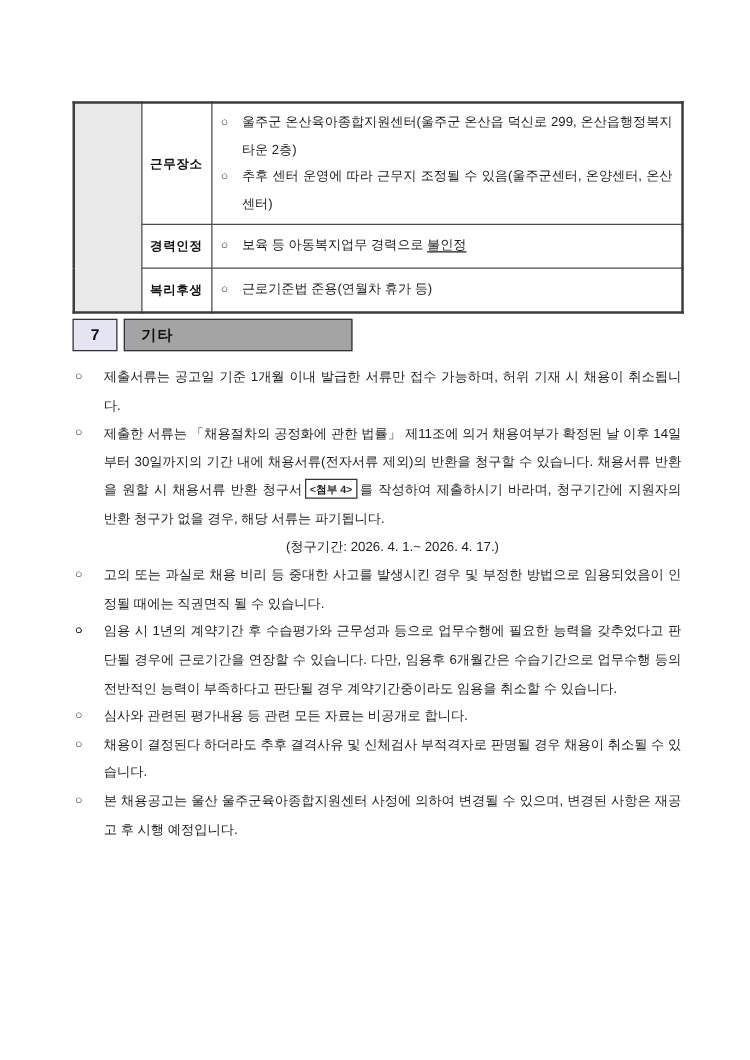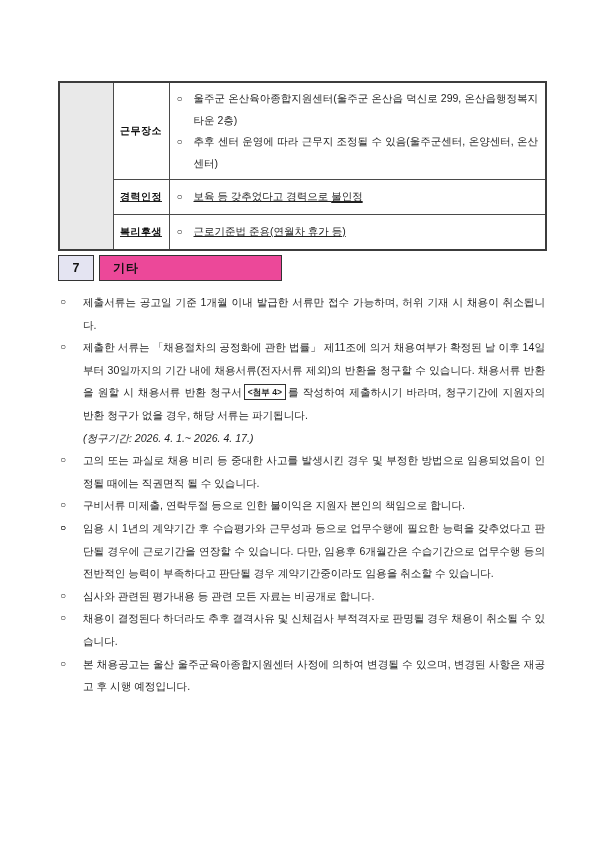--- a/index.html
+++ b/index.html
@@ -28,42 +28,42 @@
   td.label-cell{
     width:56px;text-align:center;
     font-weight:bold;font-size:10px;color:#111;
     letter-spacing:0.5px;
   }
   td.content-cell{
     width:377px;padding:5px 7px;
     font-size:10.5px;line-height:21.5px;
   }
   tr.row-tall{height:79px;}
-  tr.row-short{height:35px;text-decoration:underline;}
+  tr.row-short{height:35px;}
   .cell-item{
     position:relative;padding-left:17px;
     text-align:justify;
   }
   .cell-item .bullet{position:absolute;left:0;top:0;font-size:10px;}
 
   
   .section-header{
     position:absolute;left:58px;top:255px;
     display:flex;gap:5px;align-items:stretch;
   }
   .num-box{
     width:34px;height:24px;
     background:#e4e4f2;
     border:1.5px solid #333;
     font-weight:bold;font-size:12.5px;color:#111;
     display:flex;align-items:center;justify-content:center;
   }
   .title-box{
     width:168px;height:24px;
-    background:#ec4899;
+    background:#a3a3a3;
     border:1.5px solid #333;
     font-weight:bold;font-size:12px;color:#111;
     display:flex;align-items:center;
     padding-left:13px;
     letter-spacing:1px;
   }
 
   
   .notes{
     position:absolute;left:58px;top:291px;width:487px;
@@ -75,62 +75,62 @@
   .seg-bold{font-weight:normal;}
   .seg-underline{text-decoration:underline;text-underline-offset:2px;}
   .seg-box{
     display:inline-block;
     border:1.2px solid #333;
     font-size:8.5px;font-weight:bold;
     line-height:12px;padding:1px 3px;
     margin:0 2px;vertical-align:1px;
     white-space:nowrap;
   }
-  .seg-block{display:block;text-align:left;font-style:italic;}
+  .seg-block{display:block;text-align:center;}
 </style>
 </head>
 <body>
 
 <div class="page">
 
   <table class="info-table">
     <tbody>
         <tr class="row-tall">
       <td class="gray-cell" rowspan="3"></td>
       <td class="label-cell">근무장소</td>
       <td class="content-cell">
             <div class="cell-item"><span class="bullet">○</span><span><span>울주군 온산육아종합지원센터(울주군 온산읍 덕신로 299, 온산읍행정복지타운 2층)</span></span></div>
             <div class="cell-item"><span class="bullet">○</span><span><span>추후 센터 운영에 따라 근무지 조정될 수 있음(울주군센터, 온양센터, 온산센터)</span></span></div>
           </td>
     </tr>
     <tr class="row-short">
       <td class="label-cell">경력인정</td>
       <td class="content-cell">
-            <div class="cell-item"><span class="bullet">○</span><span><span>보육 등 갖추었다고 경력으로 </span><span class="seg-underline">불인정</span></span></div>
+            <div class="cell-item"><span class="bullet">○</span><span><span>보육 등 아동복지업무 경력으로 </span><span class="seg-underline">불인정</span></span></div>
           </td>
     </tr>
     <tr class="row-short">
       <td class="label-cell">복리후생</td>
       <td class="content-cell">
             <div class="cell-item"><span class="bullet">○</span><span><span>근로기준법 준용(연월차 휴가 등)</span></span></div>
           </td>
     </tr>
   </tbody>
     </table>
 
   <div class="section-header">
     <div class="num-box">7</div>
     <div class="title-box">기타</div>
   </div>
 
   <div class="notes">
       <div class="note"><span class="nbullet">○</span><span><span>제출서류는 공고일 기준 1개월 이내 발급한 서류만 접수 가능하며, 허위 기재 시 채용이 취소됩니다.</span></span></div>
       <div class="note"><span class="nbullet">○</span><span><span>제출한 서류는 「채용절차의 공정화에 관한 법률」 제11조에 의거 채용여부가 확정된 날 이후 14일부터 30일까지의 기간 내에 채용서류(전자서류 제외)의 반환을 청구할 수 있습니다. 채용서류 반환을 원할 시 채용서류 반환 청구서</span><span class="seg-box">&lt;첨부 4&gt;</span><span>를 작성하여 제출하시기 바라며, 청구기간에 지원자의 반환 청구가 없을 경우, 해당 서류는 파기됩니다.</span><span class="seg-block">(청구기간: 2026. 4. 1.~ 2026. 4. 17.)</span></span></div>
       <div class="note"><span class="nbullet">○</span><span><span>고의 또는 과실로 채용 비리 등 중대한 사고를 발생시킨 경우 및 부정한 방법으로 임용되었음이 인정될 때에는 직권면직 될 수 있습니다.</span></span></div>
-      <div class="note"><span class="nbullet">○</span><span><span>구비서류 미제출, 연락두절 등으로 인한 불이익은 지원자 본인의 책임으로 합니다.</span></span></div>
+      <div class="note"><span class="nbullet">○</span></div>
       <div class="note"><span class="nbullet">○</span></div>
       <div class="note"><span class="nbullet">○</span><span><span class="seg-bold">임용 시 1년의 계약기간 후 수습평가와 근무성과 등으로</span><span> 업무수행에 필요한 능력을 갖추었다고 판단될 경우에 </span><span class="seg-bold">근로기간을 연장할 수 있습니다. 다만, 임용후 6개월간은 수습기간</span><span>으로 업무수행 등의 전반적인 능력이 부족하다고 판단될 경우 계약기간중이라도 임용을 취소할 수 있습니다.</span></span></div>
       <div class="note"><span class="nbullet">○</span><span><span>심사와 관련된 평가내용 등 관련 모든 자료는 비공개로 합니다.</span></span></div>
       <div class="note"><span class="nbullet">○</span><span><span>채용이 결정된다 하더라도 추후 결격사유 및 신체검사 부적격자로 판명될 경우 채용이 취소될 수 있습니다.</span></span></div>
       <div class="note"><span class="nbullet">○</span><span><span>본 채용공고는 울산 울주군육아종합지원센터 사정에 의하여 변경될 수 있으며, 변경된 사항은 재공고 후 시행 예정입니다.</span></span></div>
     </div>
 
 </div>
 
 </body></html>

